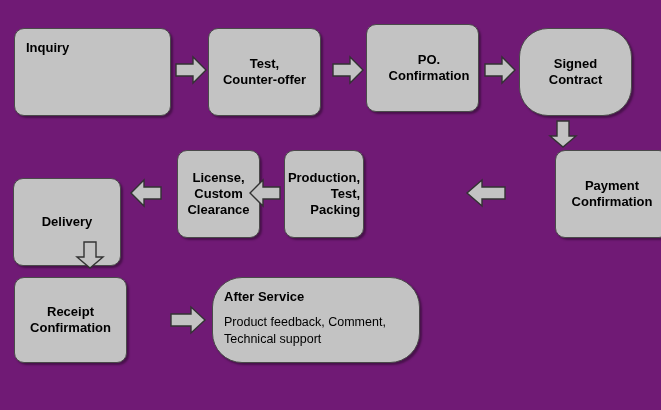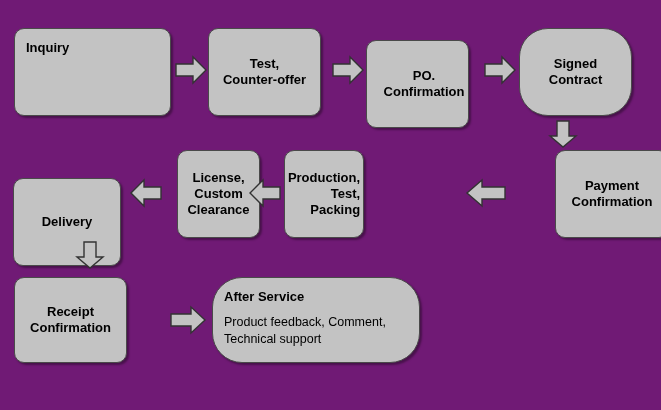--- a/index.html
+++ b/index.html
@@ -91,21 +91,21 @@
     <div class="node-title">Test,
 Counter-offer</div>
   </div>
 
   <div class="arrow" style="left:332px; top:55px; width:32px; height:30px;">
     <svg width="32" height="30" viewBox="0 0 32 30">
       <path class="shaft" d="M1,9 L18,9 L18,2 L31,15 L18,28 L18,21 L1,21 Z"></path>
     </svg>
   </div>
 
-  <div class="node centered" style="left:366px; top:40px; width:103px; height:88px;padding-left:13px;">
+  <div class="node centered" style="left:366px; top:24px; width:113px; height:88px;padding-left:13px;">
     <div class="node-title">PO.
 Confirmation</div>
   </div>
 
   <div class="arrow" style="left:484px; top:55px; width:32px; height:30px;">
     <svg width="32" height="30" viewBox="0 0 32 30">
       <path class="shaft" d="M1,9 L18,9 L18,2 L31,15 L18,28 L18,21 L1,21 Z"></path>
     </svg>
   </div>
 

